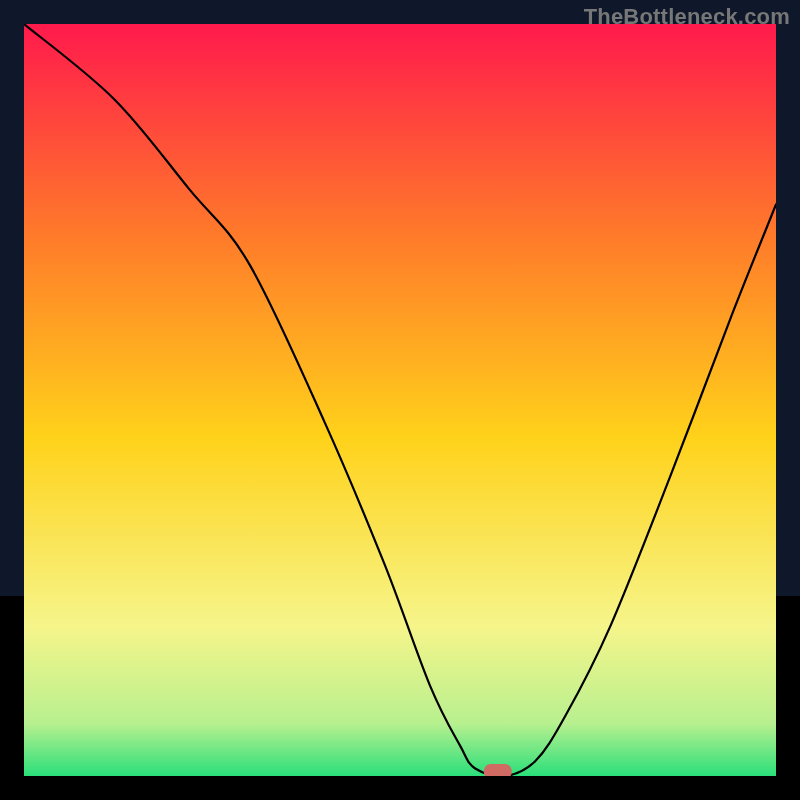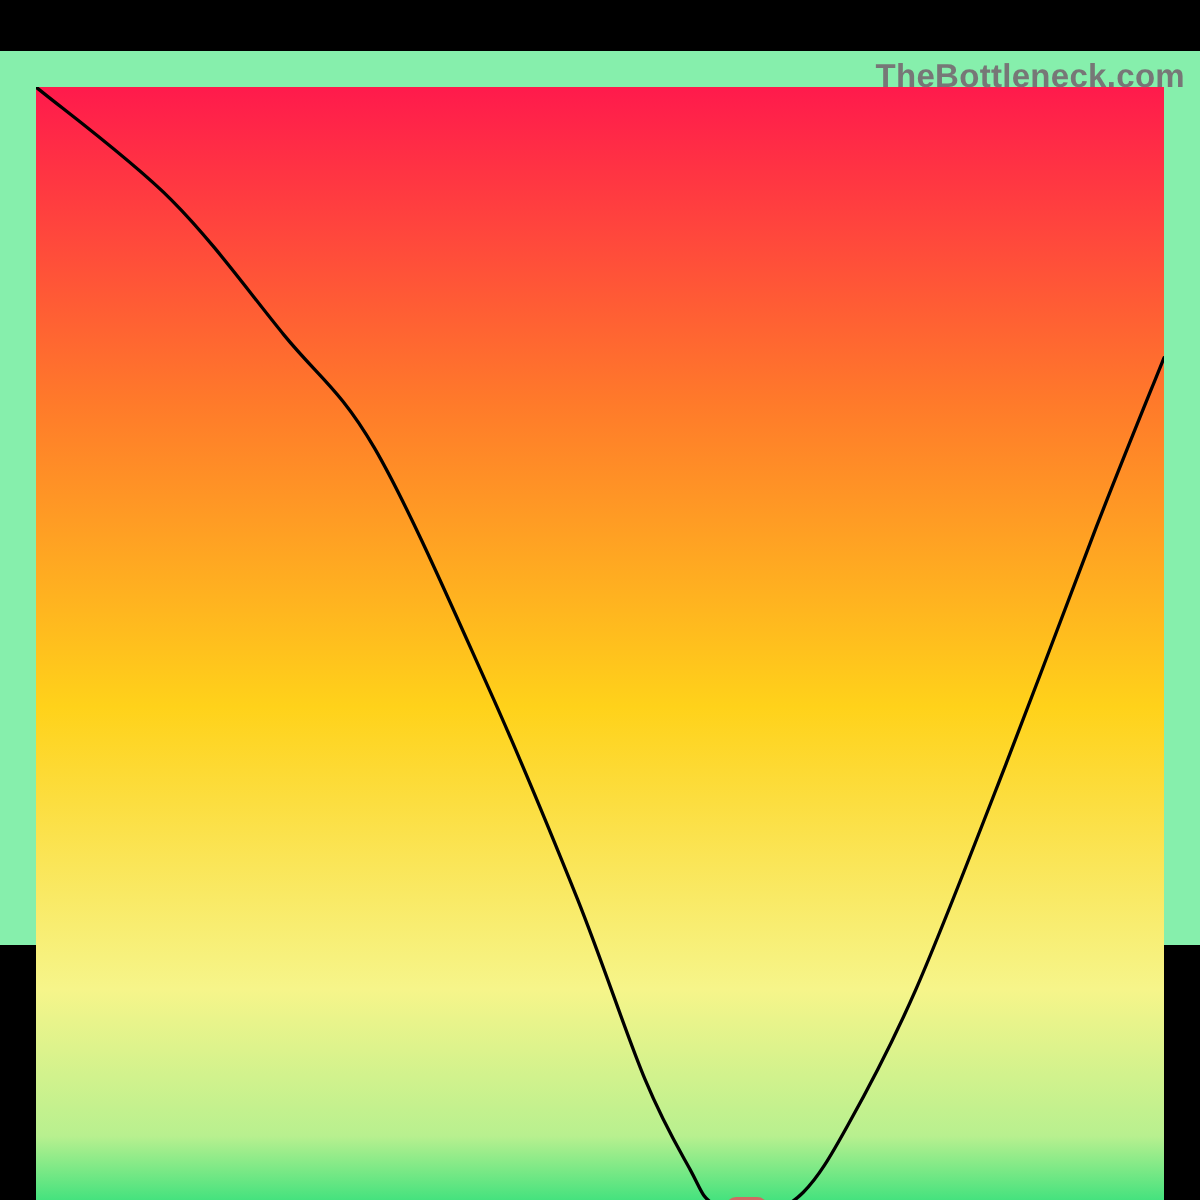--- a/index.html
+++ b/index.html
@@ -7,22 +7,21 @@
     padding: 0;
     width: 800px;
     height: 800px;
     background: #000;
     overflow: hidden;
   }
   .frame {
     position: relative;
     width: 800px;
     height: 596px;
-    background: #86efac;
-    margin-top: 34px;
+    background: #0f172a;
   }
   .watermark {
     position: absolute;
     top: 4px;
     right: 10px;
     color: #777;
     font-family: Arial, Helvetica, sans-serif;
     font-size: 22px;
     font-weight: 600;
     letter-spacing: 0.2px;

